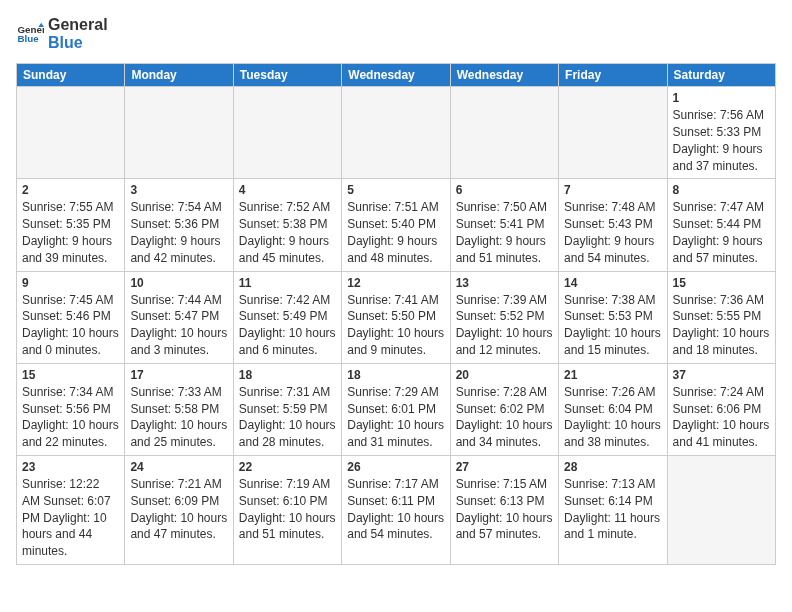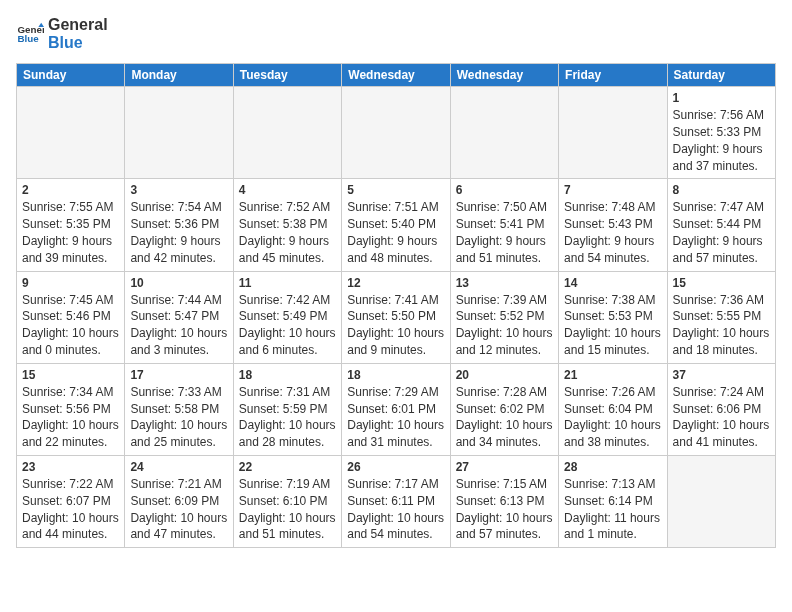--- a/index.html
+++ b/index.html
@@ -256,21 +256,21 @@
         <td>
           <span class="day-number">37</span>
           <div class="day-info">Sunrise: 7:24 AM
 Sunset: 6:06 PM
 Daylight: 10 hours and 41 minutes.</div>
         </td>
       </tr>
       <tr>
         <td>
           <span class="day-number">23</span>
-          <div class="day-info">Sunrise: 7:22 AM
+          <div class="day-info">Sunrise: 12:22 AM
 Sunset: 6:07 PM
 Daylight: 10 hours and 44 minutes.</div>
         </td>
         <td>
           <span class="day-number">24</span>
           <div class="day-info">Sunrise: 7:21 AM
 Sunset: 6:09 PM
 Daylight: 10 hours and 47 minutes.</div>
         </td>
         <td>

